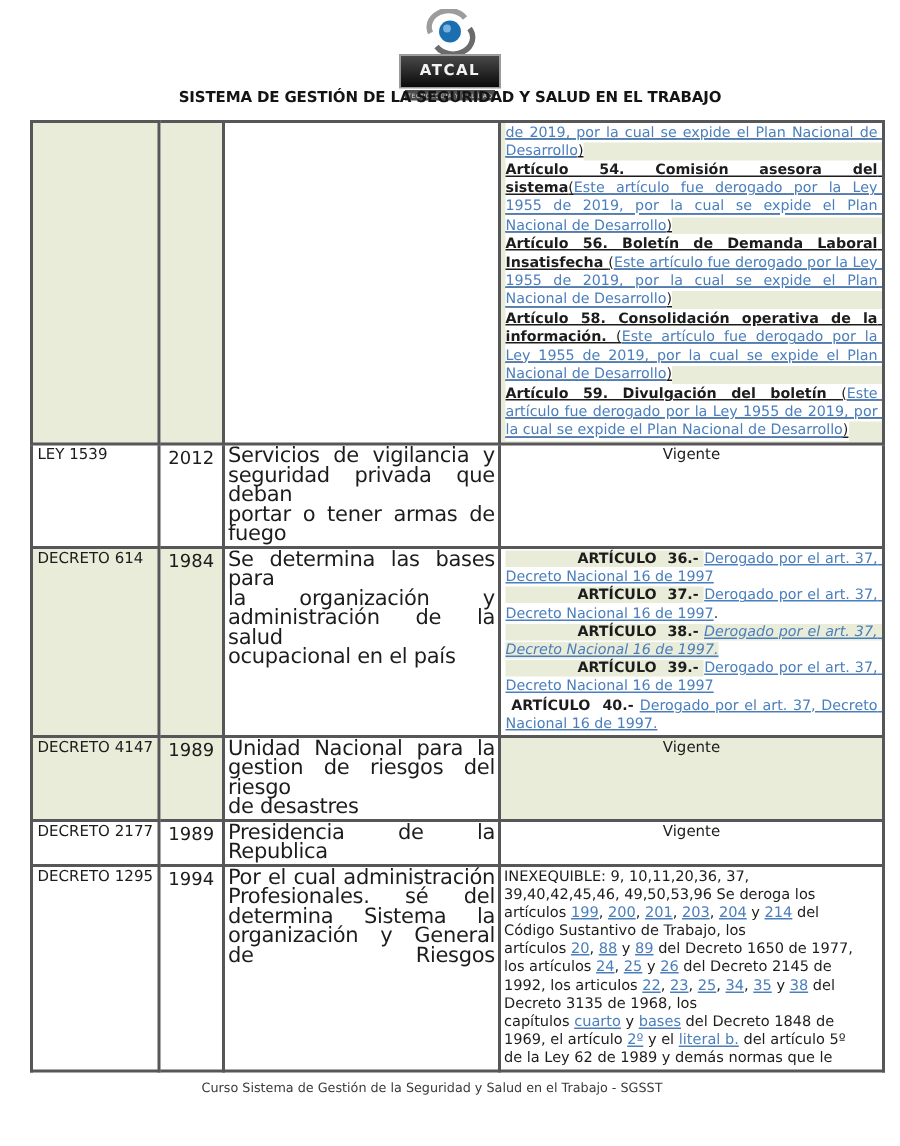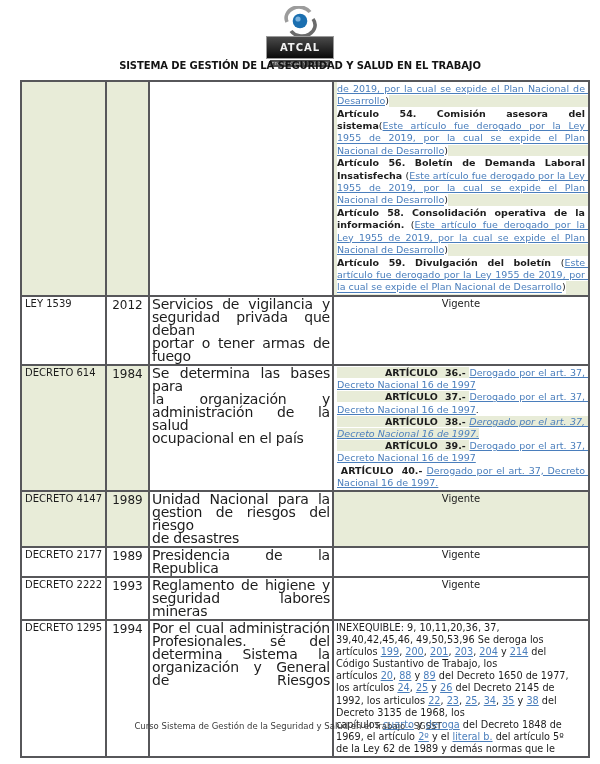--- a/index.html
+++ b/index.html
@@ -29,21 +29,21 @@
   .c-desc.stretch-last .tline:last-child{text-align-last:justify;}
   .name-spread{text-align:justify;text-align-last:justify;}
   .c-art{white-space:pre-wrap;text-align:justify;font-size:9.5px;line-height:12.4px;padding:1px 3px;}
   .c-art614{line-height:12.2px;}
   .c-inex{white-space:pre-wrap;font-size:9.7px;line-height:12.1px;padding:1px 2px;}
   .hlw span{background:#ffffff;padding:1.2px 0;}
   .seg-lk{color:#4a7ebc;text-decoration:underline;}
   .seg-b{font-weight:bold;}
   .seg-bh{font-weight:bold;background:#e8ecd8;padding-left:48px;}
   .seg-ilh{font-style:italic;color:#4a7ebc;text-decoration:underline;background:#e8ecd8;}
-  tr.r0{height:212px;} tr.r1{height:42px;} tr.r2{height:124px;} tr.r3{height:54px;}
+  tr.r0{height:212px;text-decoration:underline;} tr.r1{height:42px;} tr.r2{height:124px;} tr.r3{height:54px;}
   tr.r4{height:16px;} tr.r5{height:27px;} tr.r6{height:14px;} tr.r7{height:135px;}
 
   .footer{position:absolute;top:721px;left:0;width:576px;text-align:center;
           font-size:8.5px;color:#3a3a3a;}
 </style>
 </head>
 <body>
 
 <div class="page">
 
@@ -128,31 +128,20 @@
       <td class="c-name">
             <div class="name-spread">DECRETO 2177</div>
           </td>
       <td class="c-year">1989</td>
       <td class="c-desc">
             <div class="tline">Presidencia de la Republica</div>
           </td>
       <td class="c-status">Vigente</td>
     </tr>
 
-    <tr class="r5">
-      <td class="c-name">
-            <div class="name-spread">DECRETO 2222</div>
-          </td>
-      <td class="c-year">1993</td>
-      <td class="c-desc">
-            <div class="tline">Reglamento de higiene y</div>
-            <div class="tline">seguridad labores mineras</div>
-          </td>
-      <td class="c-status">Vigente</td>
-    </tr>
 
 
     <tr class="r7">
       <td class="c-name">
             <div class="name-spread">DECRETO 1295</div>
           </td>
       <td class="c-year">1994</td>
       <td class="c-desc stretch-last">
             <div class="tline">Por el cual administración</div>
             <div class="tline">Profesionales. sé del</div>
@@ -161,21 +150,21 @@
             <div class="tline">de Riesgos</div>
           </td>
       <td class="c-inex"><span class="seg-t">INEXEQUIBLE: 9, 10,11,20,36, 37,
 39,40,42,45,46, 49,50,53,96 Se deroga los
 artículos </span><span class="seg-lk">199</span><span class="seg-t">, </span><span class="seg-lk">200</span><span class="seg-t">, </span><span class="seg-lk">201</span><span class="seg-t">, </span><span class="seg-lk">203</span><span class="seg-t">, </span><span class="seg-lk">204</span><span class="seg-t"> y </span><span class="seg-lk">214</span><span class="seg-t"> del
 Código Sustantivo de Trabajo, los
 artículos </span><span class="seg-lk">20</span><span class="seg-t">, </span><span class="seg-lk">88</span><span class="seg-t"> y </span><span class="seg-lk">89</span><span class="seg-t"> del Decreto 1650 de 1977,
 los artículos </span><span class="seg-lk">24</span><span class="seg-t">, </span><span class="seg-lk">25</span><span class="seg-t"> y </span><span class="seg-lk">26</span><span class="seg-t"> del Decreto 2145 de
 1992, los articulos </span><span class="seg-lk">22</span><span class="seg-t">, </span><span class="seg-lk">23</span><span class="seg-t">, </span><span class="seg-lk">25</span><span class="seg-t">, </span><span class="seg-lk">34</span><span class="seg-t">, </span><span class="seg-lk">35</span><span class="seg-t"> y </span><span class="seg-lk">38</span><span class="seg-t"> del
 Decreto 3135 de 1968, los
-capítulos </span><span class="seg-lk">cuarto</span><span class="seg-t"> y </span><span class="seg-lk">deroga</span><span class="seg-t"> del Decreto 1848 de
+capítulos </span><span class="seg-lk">cuarto</span><span class="seg-t"> y </span><span class="seg-lk">bases</span><span class="seg-t"> del Decreto 1848 de
 1969, el artículo </span><span class="seg-lk">2º</span><span class="seg-t"> y el </span><span class="seg-lk">literal b.</span><span class="seg-t"> del artículo 5º
 de la Ley 62 de 1989 y demás normas que le</span></td>
     </tr>
   </tbody>
     </table>
 
   <div class="footer">Curso Sistema de Gestión de la Seguridad y Salud en el Trabajo - SGSST</div>
 
 </div>
 

